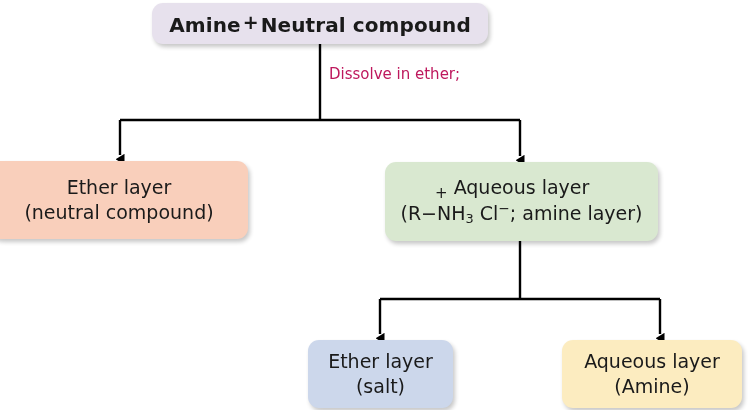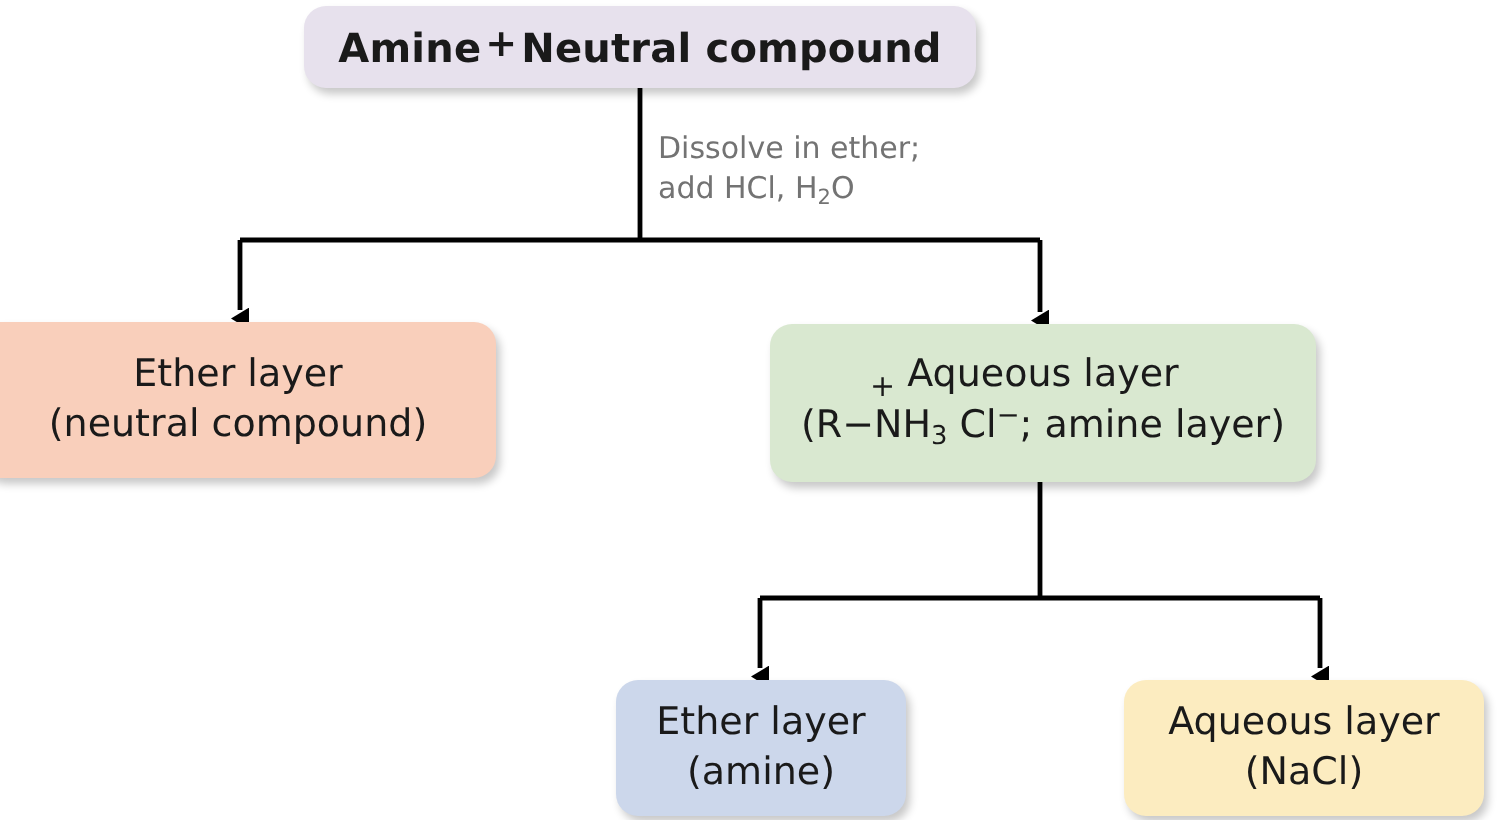--- a/index.html
+++ b/index.html
@@ -121,21 +121,21 @@
     top: 340px;
     width: 180px;
     height: 68px;
     background: #fcecc0;
     font-size: 19px;
   }
 
   .edge-label {
     position: absolute;
     font-size: 15px;
-    color: #737373;
+    color: #be185d;
     line-height: 1.35;
     white-space: nowrap;
   }
   .edge-label sub {
     font-size: 0.70em;
     vertical-align: -0.28em;
   }
   #label-step1 {
     left: 329px;
     top: 64px;
@@ -171,45 +171,44 @@
   <div class="node" id="node-start">
     <div class="node-inner">
       <span class="node-title">
         <span>Amine</span><span class="plus">+</span><span>Neutral compound</span>
       </span>
     </div>
   </div>
 
   <div class="edge-label" id="label-step1">
     <div>Dissolve in ether;</div>
-    <div><span>add HCl, H</span><sub>2</sub><span>O</span></div>
   </div>
 
   <div class="node" id="node-ether-neutral">
     <div class="node-inner">
       <span class="node-title">Ether layer</span>
       <span class="node-sub">(neutral compound)</span>
     </div>
   </div>
 
   <div class="node" id="node-aqueous-salt">
     <div class="node-inner">
       <span class="node-title">Aqueous layer</span>
       <span class="formula"><span class="charge-plus">+</span><span>(R−NH</span><sub>3</sub><span> Cl</span><span class="charge-minus">−</span><span>; amine layer)</span></span>
     </div>
   </div>
 
 
   <div class="node" id="node-ether-amine">
     <div class="node-inner">
       <span class="node-title">Ether layer</span>
-      <span class="node-sub">(amine)</span>
+      <span class="node-sub">(salt)</span>
     </div>
   </div>
 
   <div class="node" id="node-aqueous-nacl">
     <div class="node-inner">
       <span class="node-title">Aqueous layer</span>
-      <span class="node-sub">(NaCl)</span>
+      <span class="node-sub">(Amine)</span>
     </div>
   </div>
 
 </div>
 
 </body></html>

